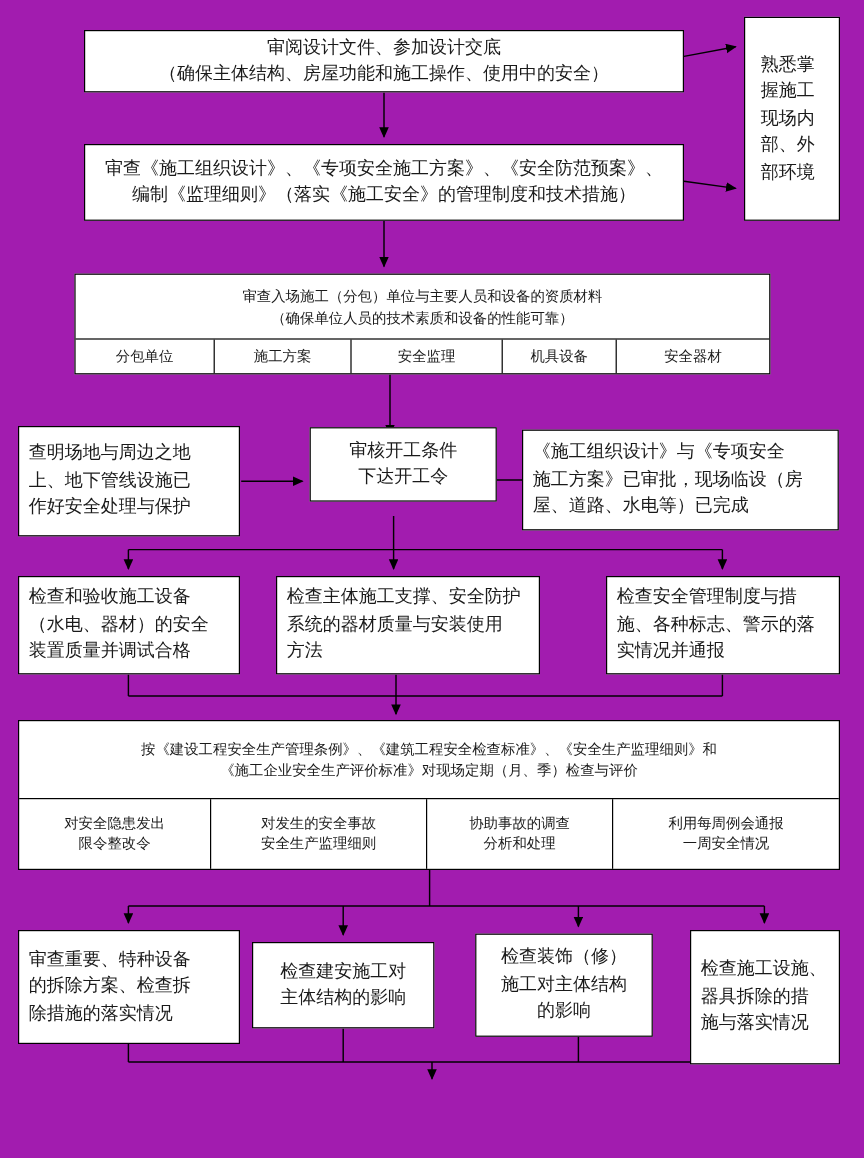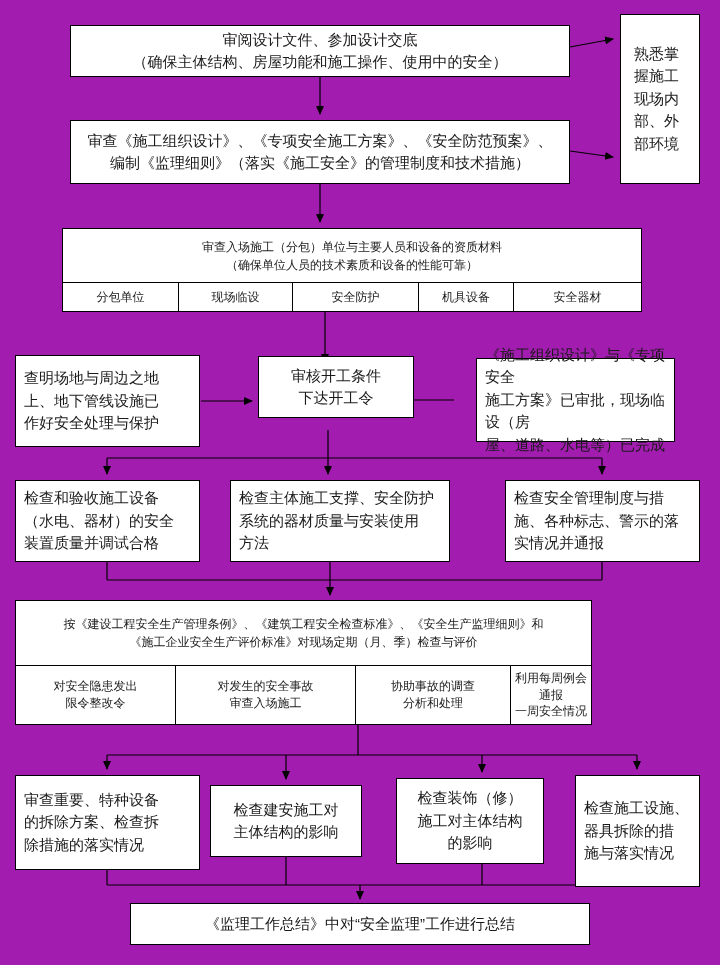--- a/index.html
+++ b/index.html
@@ -89,58 +89,58 @@
   <div class="box sidebox leftalign" style="left:620px;top:14px;width:80px;height:170px">熟悉掌握施工现场内部、外部环境</div>
 
   <div class="box" style="left:70px;top:120px;width:500px;height:64px">审查《施工组织设计》、《专项安全施工方案》、《安全防范预案》、
 编制《监理细则》（落实《施工安全》的管理制度和技术措施）</div>
 
   <div class="box-complex" style="left:62px;top:228px;width:580px;height:84px">
     <div class="bc-title">审查入场施工（分包）单位与主要人员和设备的资质材料
 （确保单位人员的技术素质和设备的性能可靠）</div>
     <div class="bc-row qual-row">
       <div class="bc-cell" style="flex:0 0 116px">分包单位</div>
-      <div class="bc-cell" style="flex:0 0 114px">现场临设</div>
-      <div class="bc-cell" style="flex:0 0 126px">安全防护</div>
+      <div class="bc-cell" style="flex:0 0 114px">施工方案</div>
+      <div class="bc-cell" style="flex:0 0 126px">安全监理</div>
       <div class="bc-cell" style="flex:0 0 95px">机具设备</div>
       <div class="bc-cell" style="flex:1">安全器材</div>
     </div>
   </div>
 
   <div class="box leftalign" style="left:15px;top:355px;width:185px;height:92px">查明场地与周边之地
 上、地下管线设施已
 作好安全处理与保护</div>
 
   <div class="box" style="left:258px;top:356px;width:156px;height:62px">审核开工条件
 下达开工令</div>
 
-  <div class="box leftalign" style="left:476px;top:358px;width:199px;height:84px">《施工组织设计》与《专项安全
+  <div class="box leftalign" style="left:435px;top:358px;width:264px;height:84px">《施工组织设计》与《专项安全
 施工方案》已审批，现场临设（房
 屋、道路、水电等）已完成</div>
 
   <div class="box leftalign" style="left:15px;top:480px;width:185px;height:82px">检查和验收施工设备
 （水电、器材）的安全
 装置质量并调试合格</div>
 
   <div class="box leftalign" style="left:230px;top:480px;width:220px;height:82px">检查主体施工支撑、安全防护
 系统的器材质量与安装使用
 方法</div>
 
   <div class="box leftalign" style="left:505px;top:480px;width:195px;height:82px">检查安全管理制度与措
 施、各种标志、警示的落
 实情况并通报</div>
 
-  <div class="box-complex" style="left:15px;top:600px;width:577px;height:125px">
+  <div class="box-complex" style="left:15px;top:600px;width:685px;height:125px">
     <div class="bc-title">按《建设工程安全生产管理条例》、《建筑工程安全检查标准》、《安全生产监理细则》和
 《施工企业安全生产评价标准》对现场定期（月、季）检查与评价</div>
     <div class="bc-row per-row">
       <div class="bc-cell" style="flex:0 0 160px">对安全隐患发出
 限令整改令</div>
       <div class="bc-cell" style="flex:0 0 180px">对发生的安全事故
-审查入场施工</div>
+安全生产监理细则</div>
       <div class="bc-cell" style="flex:0 0 155px">协助事故的调查
 分析和处理</div>
       <div class="bc-cell" style="flex:1">利用每周例会通报
 一周安全情况</div>
     </div>
   </div>
 
   <div class="box leftalign" style="left:15px;top:775px;width:185px;height:95px">审查重要、特种设备
 的拆除方案、检查拆
 除措施的落实情况</div>
@@ -149,15 +149,14 @@
 主体结构的影响</div>
 
   <div class="box" style="left:396px;top:778px;width:148px;height:86px">检查装饰（修）
 施工对主体结构
 的影响</div>
 
   <div class="box leftalign" style="left:575px;top:775px;width:125px;height:112px">检查施工设施、
 器具拆除的措
 施与落实情况</div>
 
-  <div class="box" style="left:130px;top:903px;width:460px;height:42px">《监理工作总结》中对“安全监理”工作进行总结</div>
 
 </div>
 
 </body></html>

